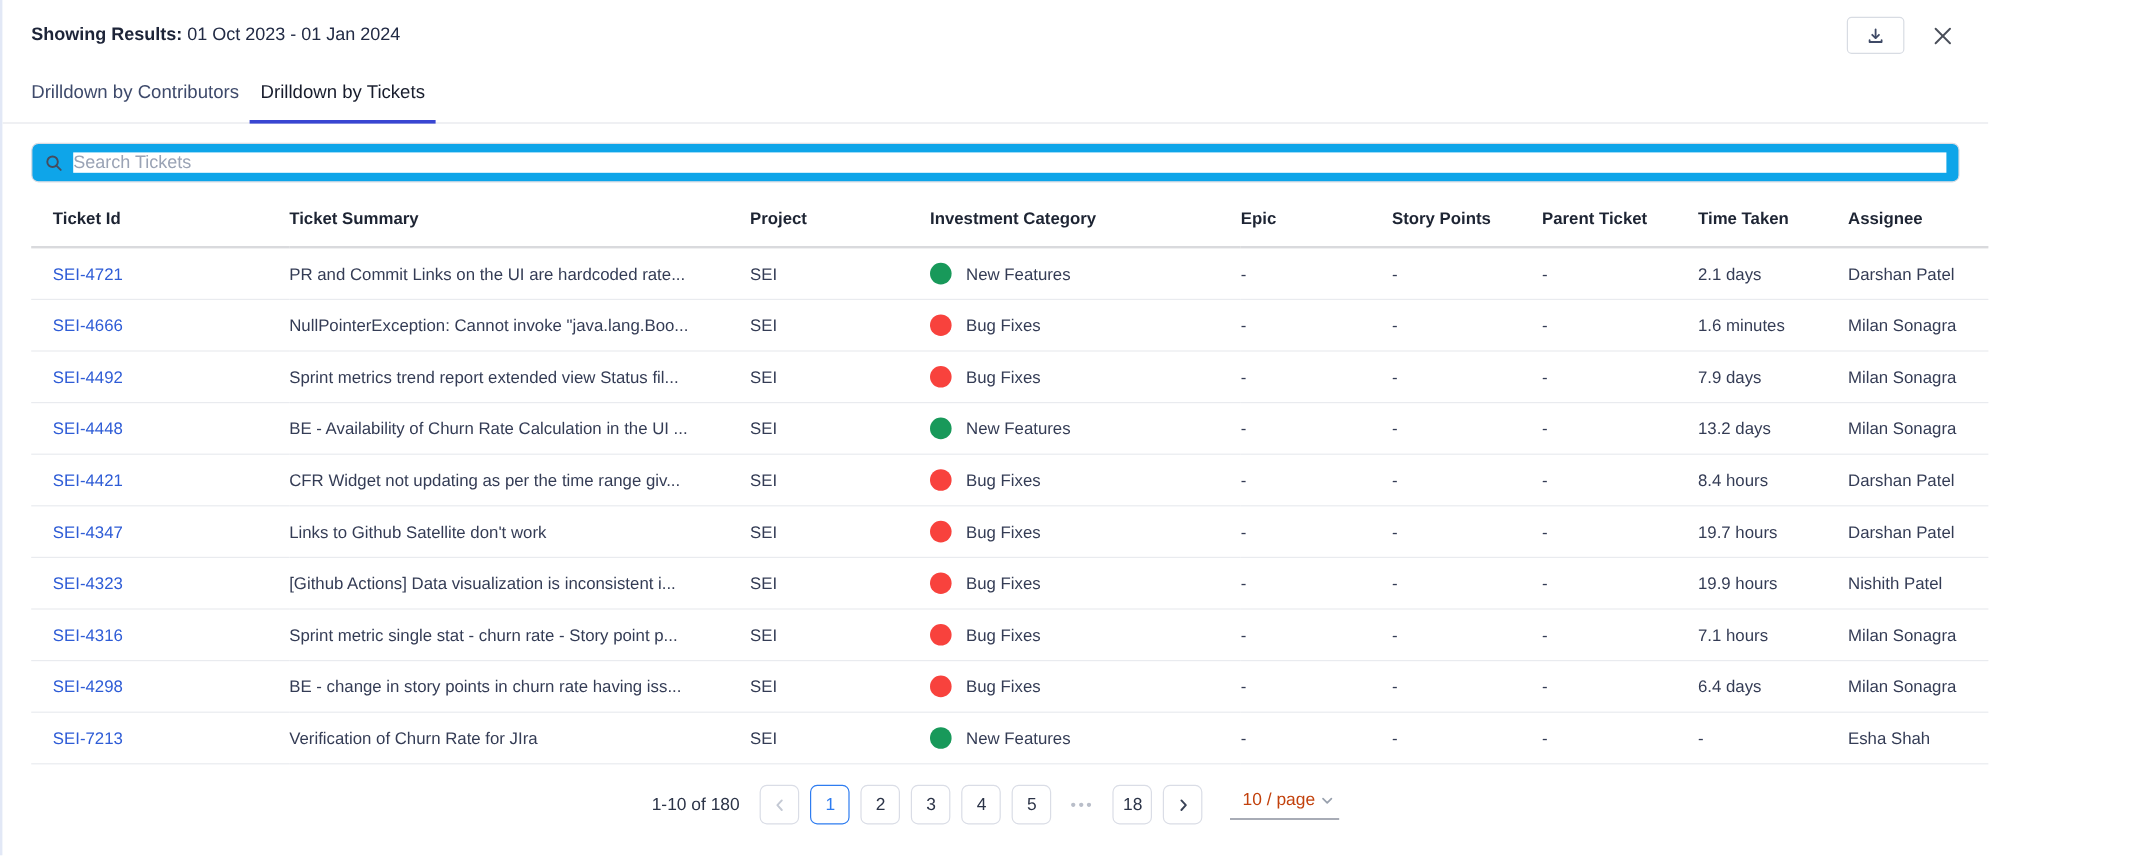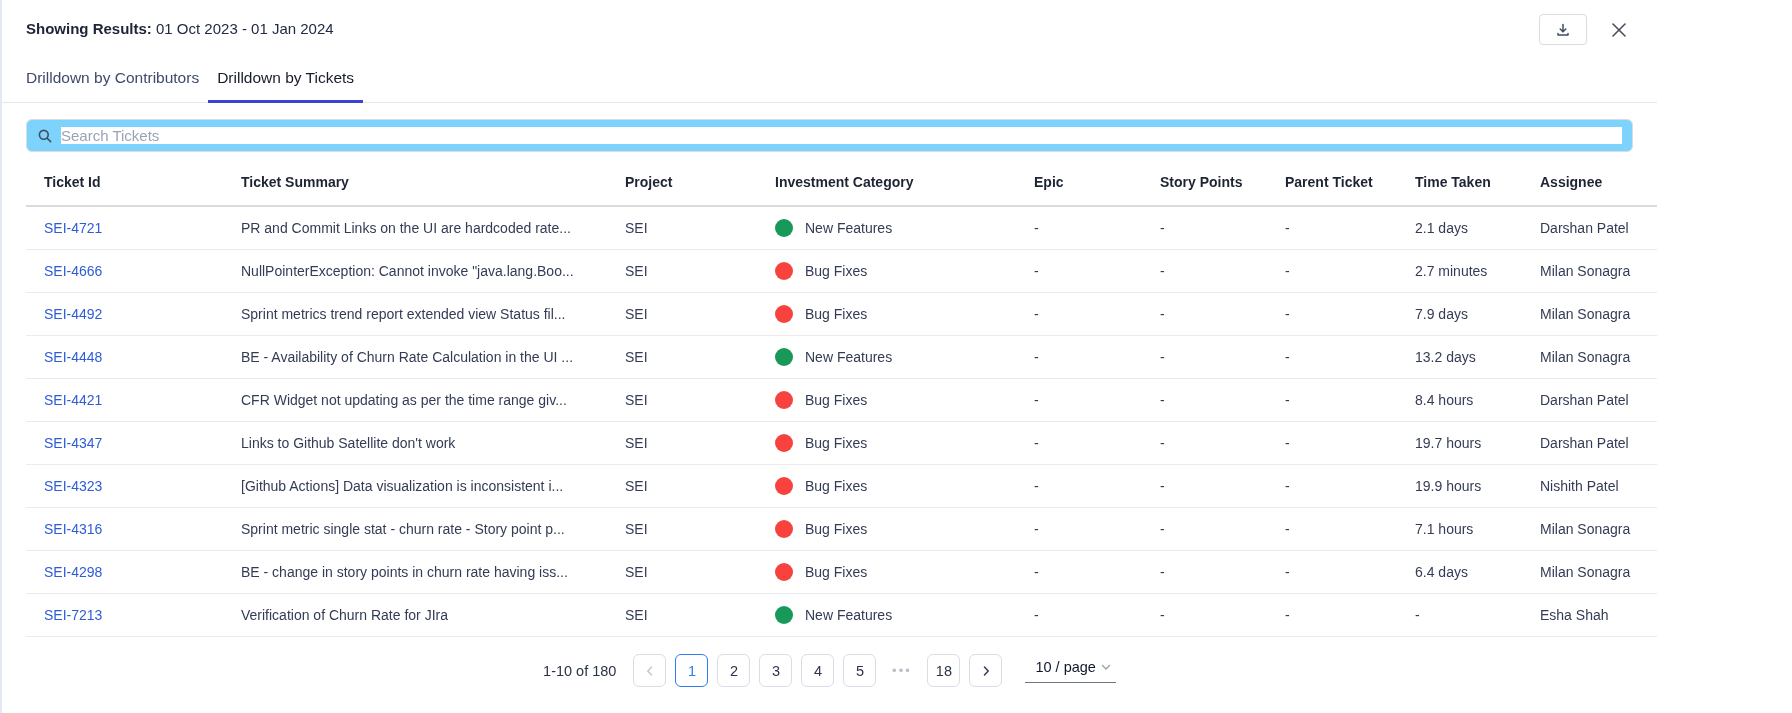--- a/index.html
+++ b/index.html
@@ -66,21 +66,21 @@
   }
 
   
   .search-wrap { padding: 16px 24px 0 24px; }
   .search-box {
     display: flex; align-items: center;
     height: 33px;
     border: 1px solid #d9dce3;
     border-radius: 6px;
     padding: 0 10px;
-    background: #7dd3fc;
+    background: #0ea5e9;
   }
   .search-box input {
     flex: 1; border: none; outline: none;
     font-size: 15px; color: #2b3347;
     margin-left: 8px;
     font-family: "Liberation Sans", sans-serif;
   }
   .search-box input::placeholder { color: #9aa3b5; }
 
   
@@ -150,21 +150,21 @@
     display: flex; align-items: center; justify-content: center;
     color: #b9bec9; font-size: 13px; letter-spacing: 2px;
     cursor: pointer;
   }
   .page-size {
     display: flex; align-items: center; gap: 4px;
     margin-left: 14px;
     padding: 0 4px 7px 10px;
     border-bottom: 1px solid #6f7687;
     cursor: pointer;
-    color: #0f172a;
+    color: #c2410c;
   }
 </style>
 </head>
 <body>
 
 <div class="panel">
 
   <div class="top-row">
     <div class="showing">
       <b>Showing Results:</b>
@@ -257,21 +257,21 @@
             <td>SEI</td>
             <td>
               <span class="cat-cell">
                 <span class="cat-dot" style="background: rgb(248, 66, 61);"></span>
                 <span>Bug Fixes</span>
               </span>
             </td>
             <td>-</td>
             <td>-</td>
             <td>-</td>
-            <td>2.7 minutes</td>
+            <td>1.6 minutes</td>
             <td>Milan Sonagra</td>
           </tr>
           <tr>
             <td><a class="ticket-link">SEI-4492</a></td>
             <td>Sprint metrics trend report extended view Status fil...</td>
             <td>SEI</td>
             <td>
               <span class="cat-cell">
                 <span class="cat-dot" style="background: rgb(248, 66, 61);"></span>
                 <span>Bug Fixes</span>

